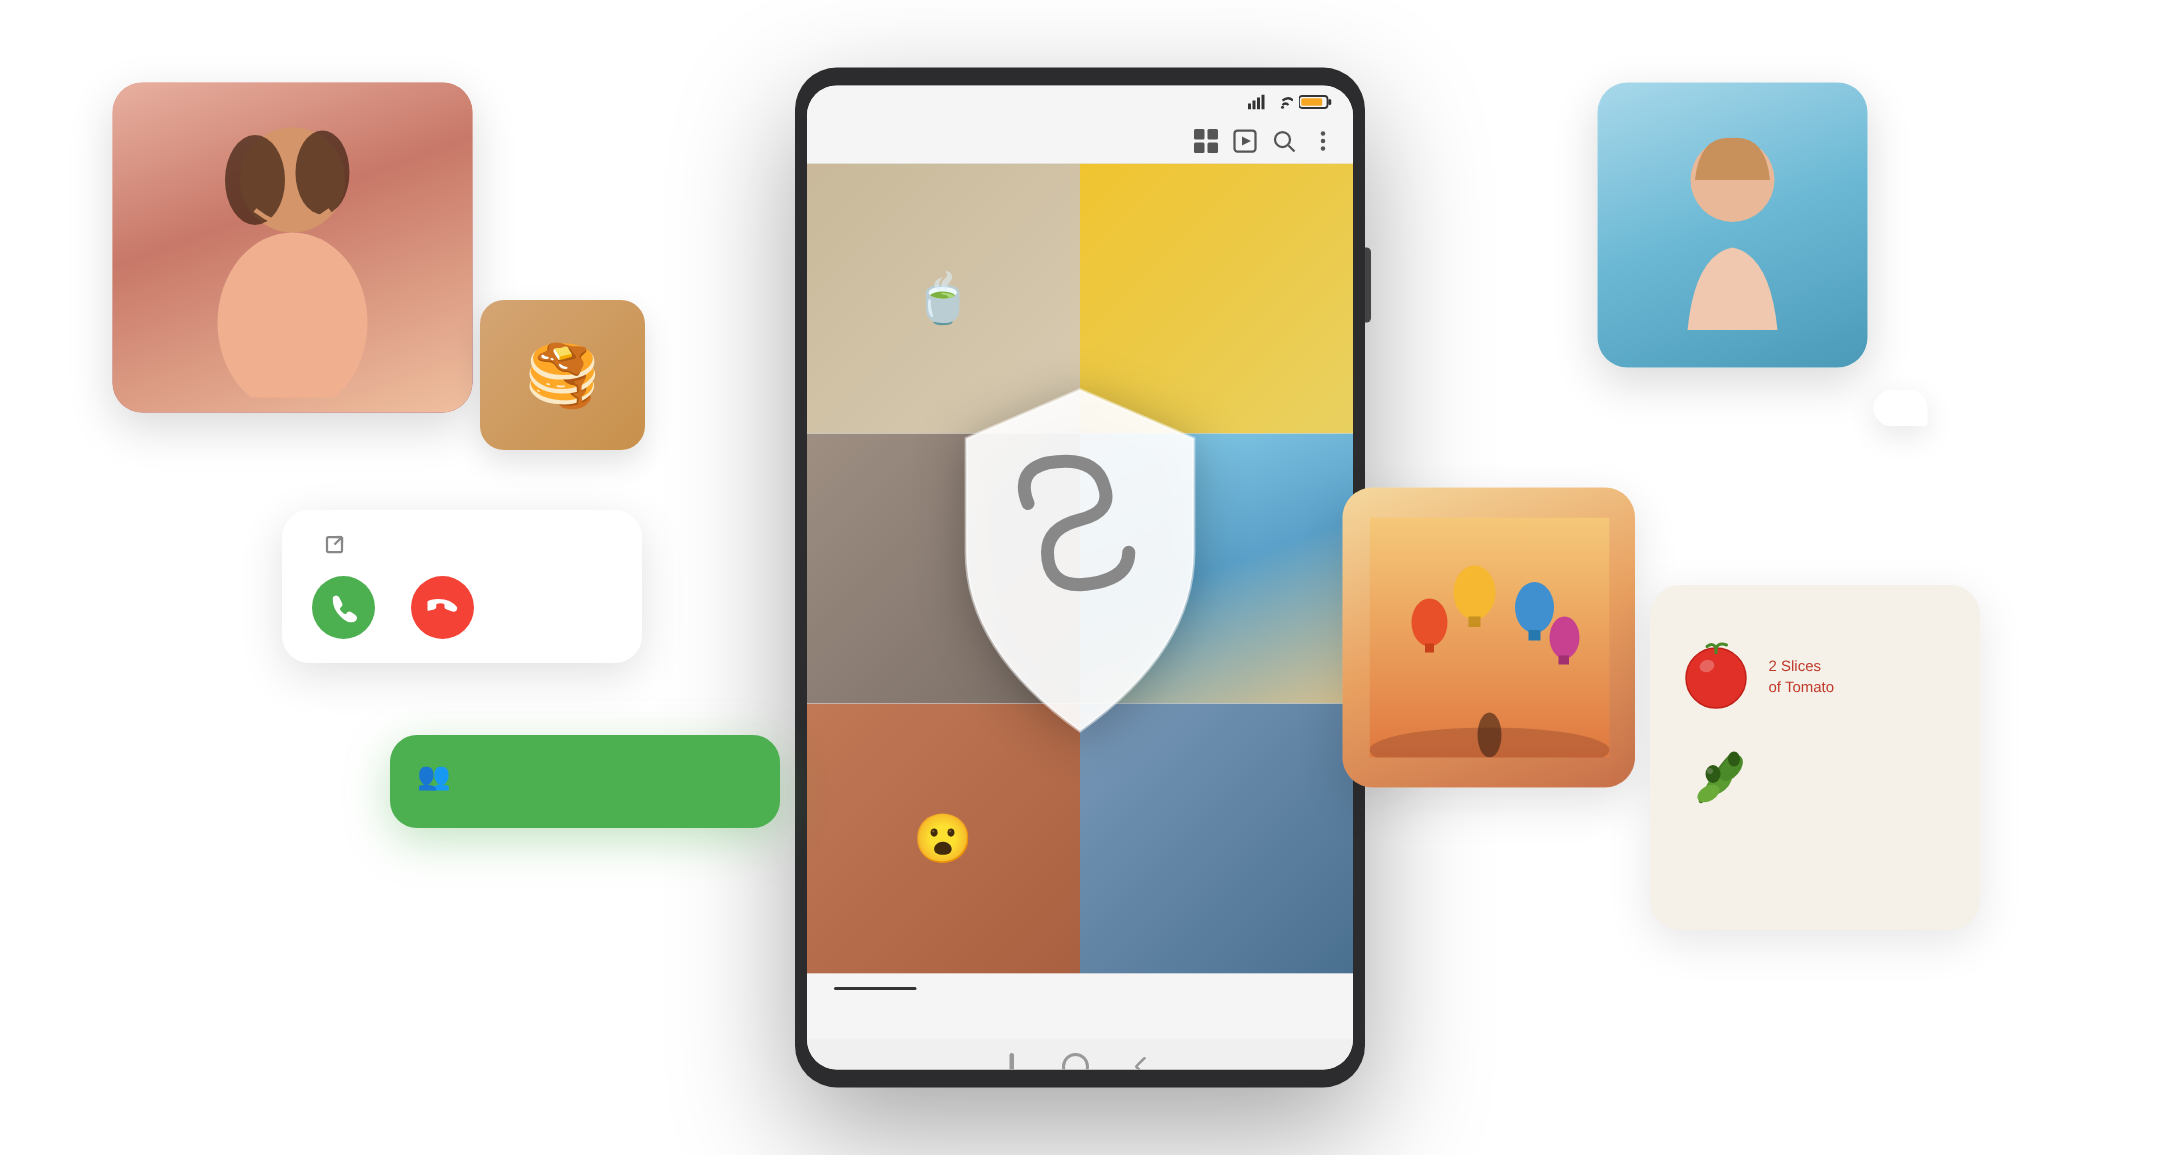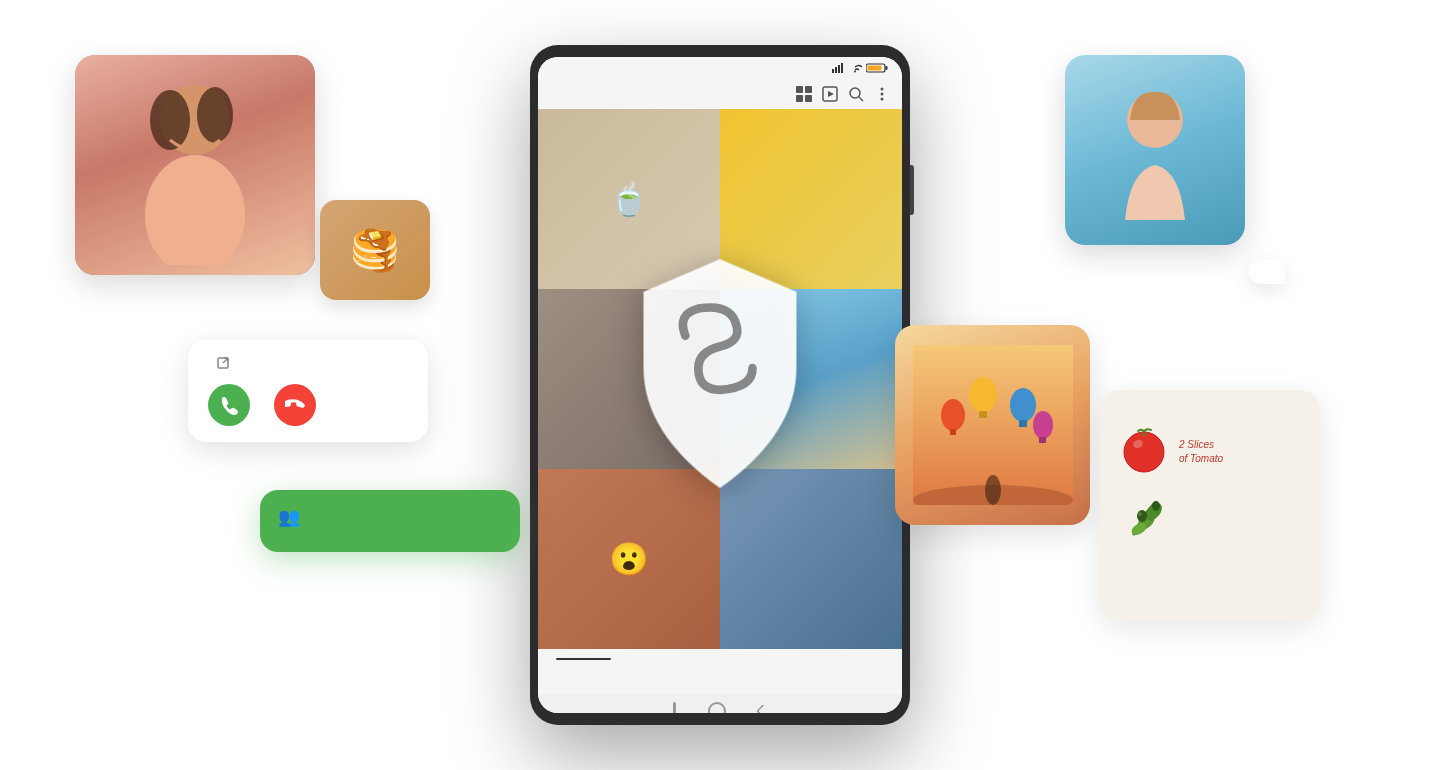--- a/index.html
+++ b/index.html
@@ -568,21 +568,21 @@
         <circle cx="28" cy="32" r="20" fill="none" stroke="#c02018" stroke-width="1"></circle>
 
         <ellipse cx="22" cy="24" rx="5" ry="4" fill="rgba(255,255,255,0.25)" transform="rotate(-20,22,24)"></ellipse>
 
         <path d="M28 12 Q30 8 35 10" stroke="#4a8a28" stroke-width="2" fill="none" stroke-linecap="round"></path>
         <path d="M28 12 Q26 8 22 11" stroke="#4a8a28" stroke-width="2" fill="none" stroke-linecap="round"></path>
         <line x1="28" y1="12" x2="28" y2="16" stroke="#4a8a28" stroke-width="2"></line>
       </svg>
     </div>
     <div style="flex:1">
-      <div style="font-size:10px;color:#c0392b;font-style:italic;line-height:1.4;">2 Slices<br>of Tomato</div>
+      <div style="font-size:10px;color:#c0392b;line-height:1.4;">2 Slices<br>of Tomato</div>
     </div>
   </div>
 
   <div class="olive-section">
     <div class="olive-label"></div>
     <div>
       <svg width="55" height="50" viewBox="0 0 55 50">
 
         <path d="M10 40 Q20 20 30 10" stroke="#4a7a28" stroke-width="3" fill="none" stroke-linecap="round"></path>
 

